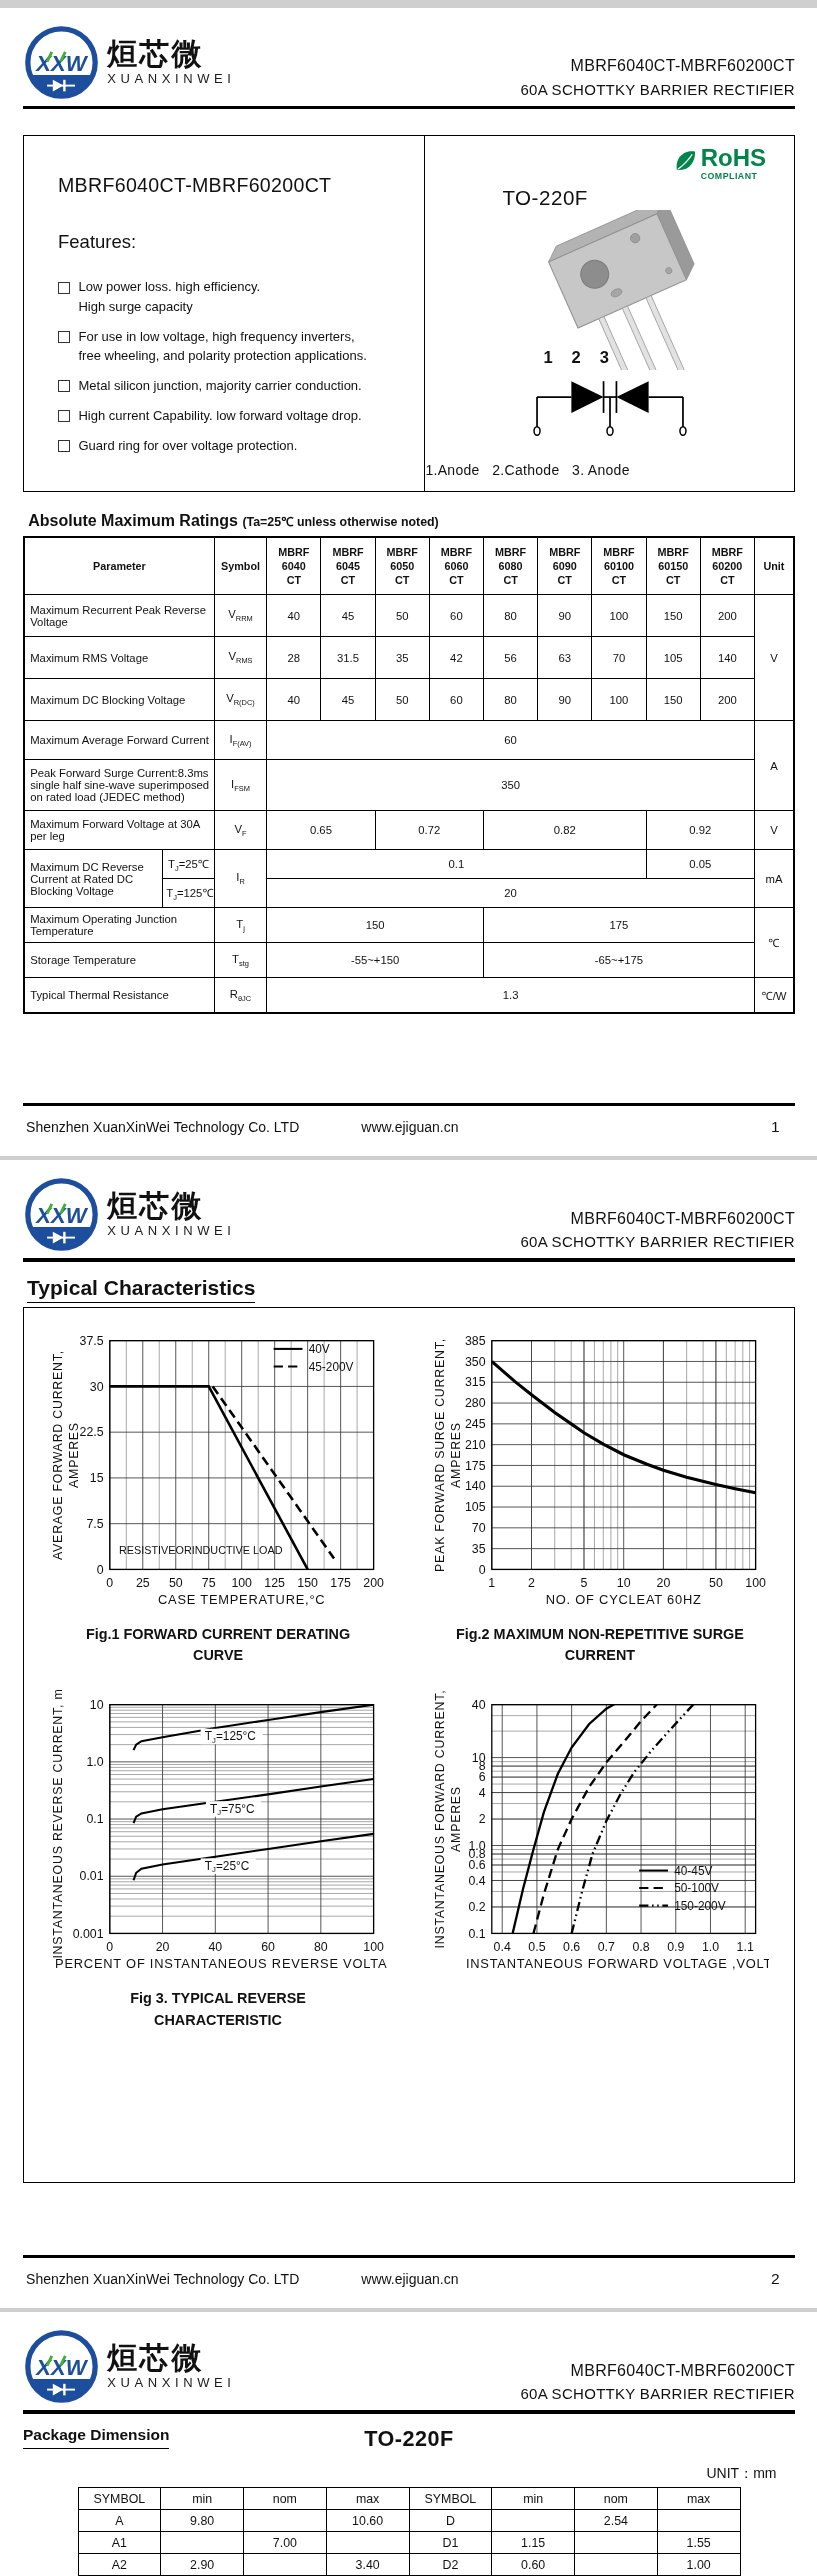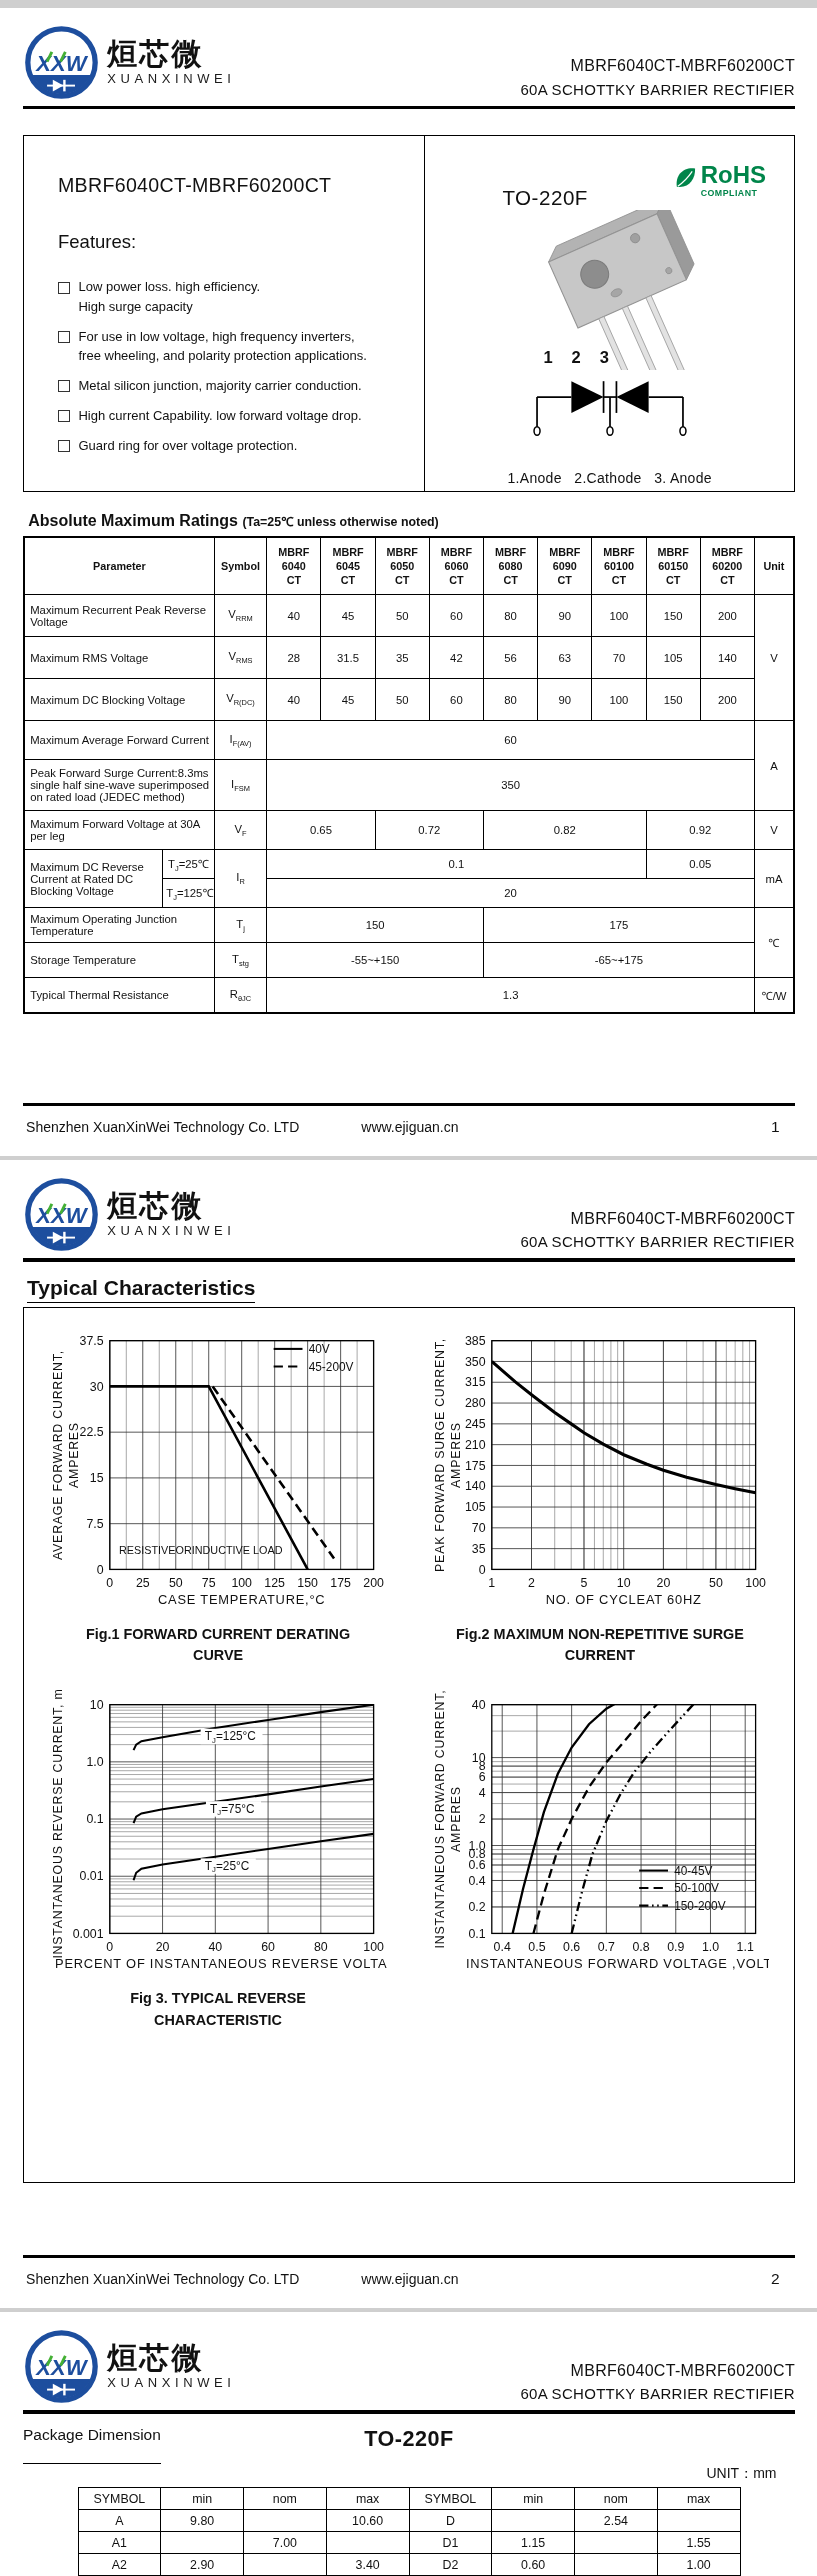--- a/index.html
+++ b/index.html
@@ -22,27 +22,27 @@
 
   
   .fbox{border:1.5px solid #000;margin-top:26px;height:357px;display:flex;box-sizing:border-box;}
   .fbox-left{width:52%;box-sizing:border-box;padding:38px 15.5px 0 34px;}
   .part-title{font-size:19.6px;letter-spacing:0.3px;}
   .feat-head{font-size:18.5px;margin-top:34px;}
   .feat-list{margin-top:24px;}
   .feat{display:flex;margin-bottom:10.3px;font-size:13px;line-height:1.5;}
   .feat .cb{width:10.3px;height:10.3px;border:1px solid #333;margin:4.1px 8.2px 0 0;flex:0 0 auto;}
   .fbox-right{flex:1;border-left:1.5px solid #000;position:relative;box-sizing:border-box;padding-top:21.6px;}
-  .rohs{position:absolute;top:28px;right:28px;display:flex;align-items:flex-start;gap:4.1px;}
+  .rohs{position:absolute;top:11px;right:28px;display:flex;align-items:flex-start;gap:4.1px;}
   .rohs .txt .big{font-size:24px;font-weight:bold;line-height:0.95;}
   .rohs .txt .small{font-size:8.8px;font-weight:bold;letter-spacing:0.5px;margin-top:1px;}
   .pkg-name{font-size:20.6px;margin:28px 0 0 77px;letter-spacing:0.5px;}
   .pkg3d{display:block;margin:0 auto;}
   .diode-wrap{text-align:center;margin-top:0px;}
-  .pinout{font-size:14px;text-align:center;margin-top:16px;letter-spacing:0.3px;}
+  .pinout{font-size:14px;text-align:left;margin-top:8px;letter-spacing:0.3px;}
 
   
   .rat-head{margin:19.6px 0 0 5.2px;font-size:16px;font-weight:bold;}
   .rat-head .note{font-size:12.4px;}
   table.rt{width:100%;border-collapse:collapse;border:2.1px solid #000;margin-top:6.2px;table-layout:fixed;}
   table.rt td{border:1px solid #000;text-align:center;font-size:11.3px;padding:1px 3.1px;overflow:hidden;}
   table.rt td.p{text-align:left;padding-left:5.2px;}
   table.rt tr.hd td{font-weight:bold;white-space:pre-line;font-size:10.8px;line-height:1.3;}
   table.rt tr.hd td{border-bottom:1.5px solid #000;}
   table.rt sub{font-size:66%;text-align:right;}
@@ -69,21 +69,21 @@
   
   .sec-title{font-size:21px;font-weight:bold;display:inline-block;border-bottom:1.5px solid #000;
              padding-bottom:2.1px;margin:14.4px 0 0 4.1px;align-self:flex-start;}
   .chart-box{border:1.5px solid #000;margin-top:4.1px;height:876px;display:grid;
              grid-template-columns:1fr 1fr;padding:17.5px 3.1px 4.1px 3.1px;box-sizing:border-box;justify-items:center;align-content:start;row-gap:23px;}
   .fig{display:flex;flex-direction:column;align-items:center;}
   .fig .cap{font-size:14.4px;font-weight:bold;text-align:center;margin-top:7.2px;max-width:299px;line-height:1.5;}
 
   
   .p3row{position:relative;margin-top:12.4px;height:29px;}
-  .p3row .pd{font-size:15.5px;font-weight:normal;display:inline-block;border-bottom:1.5px solid #000;padding-bottom:19px;}
+  .p3row .pd{font-size:15.5px;font-weight:bold;display:inline-block;border-bottom:1.5px solid #000;padding-bottom:4px;}
   .p3row .pkg{position:absolute;left:0;right:0;top:0;text-align:center;font-size:21.6px;font-weight:bold;letter-spacing:0.5px;}
   .unitlbl{text-align:right;font-size:14px;margin:10.3px 18.5px 4.1px 0;}
   table.dt{width:663px;margin:0 auto;border-collapse:collapse;border:1.5px solid #000;table-layout:fixed;}
   table.dt td{border:1px solid #000;text-align:center;font-size:12.4px;height:21px;padding:0 2.1px;}
   table.dt td:nth-child(4){border-right:1.5px solid #000;}
 </style>
 </head>
 <body>
 
 <div class="top-gap"></div>

